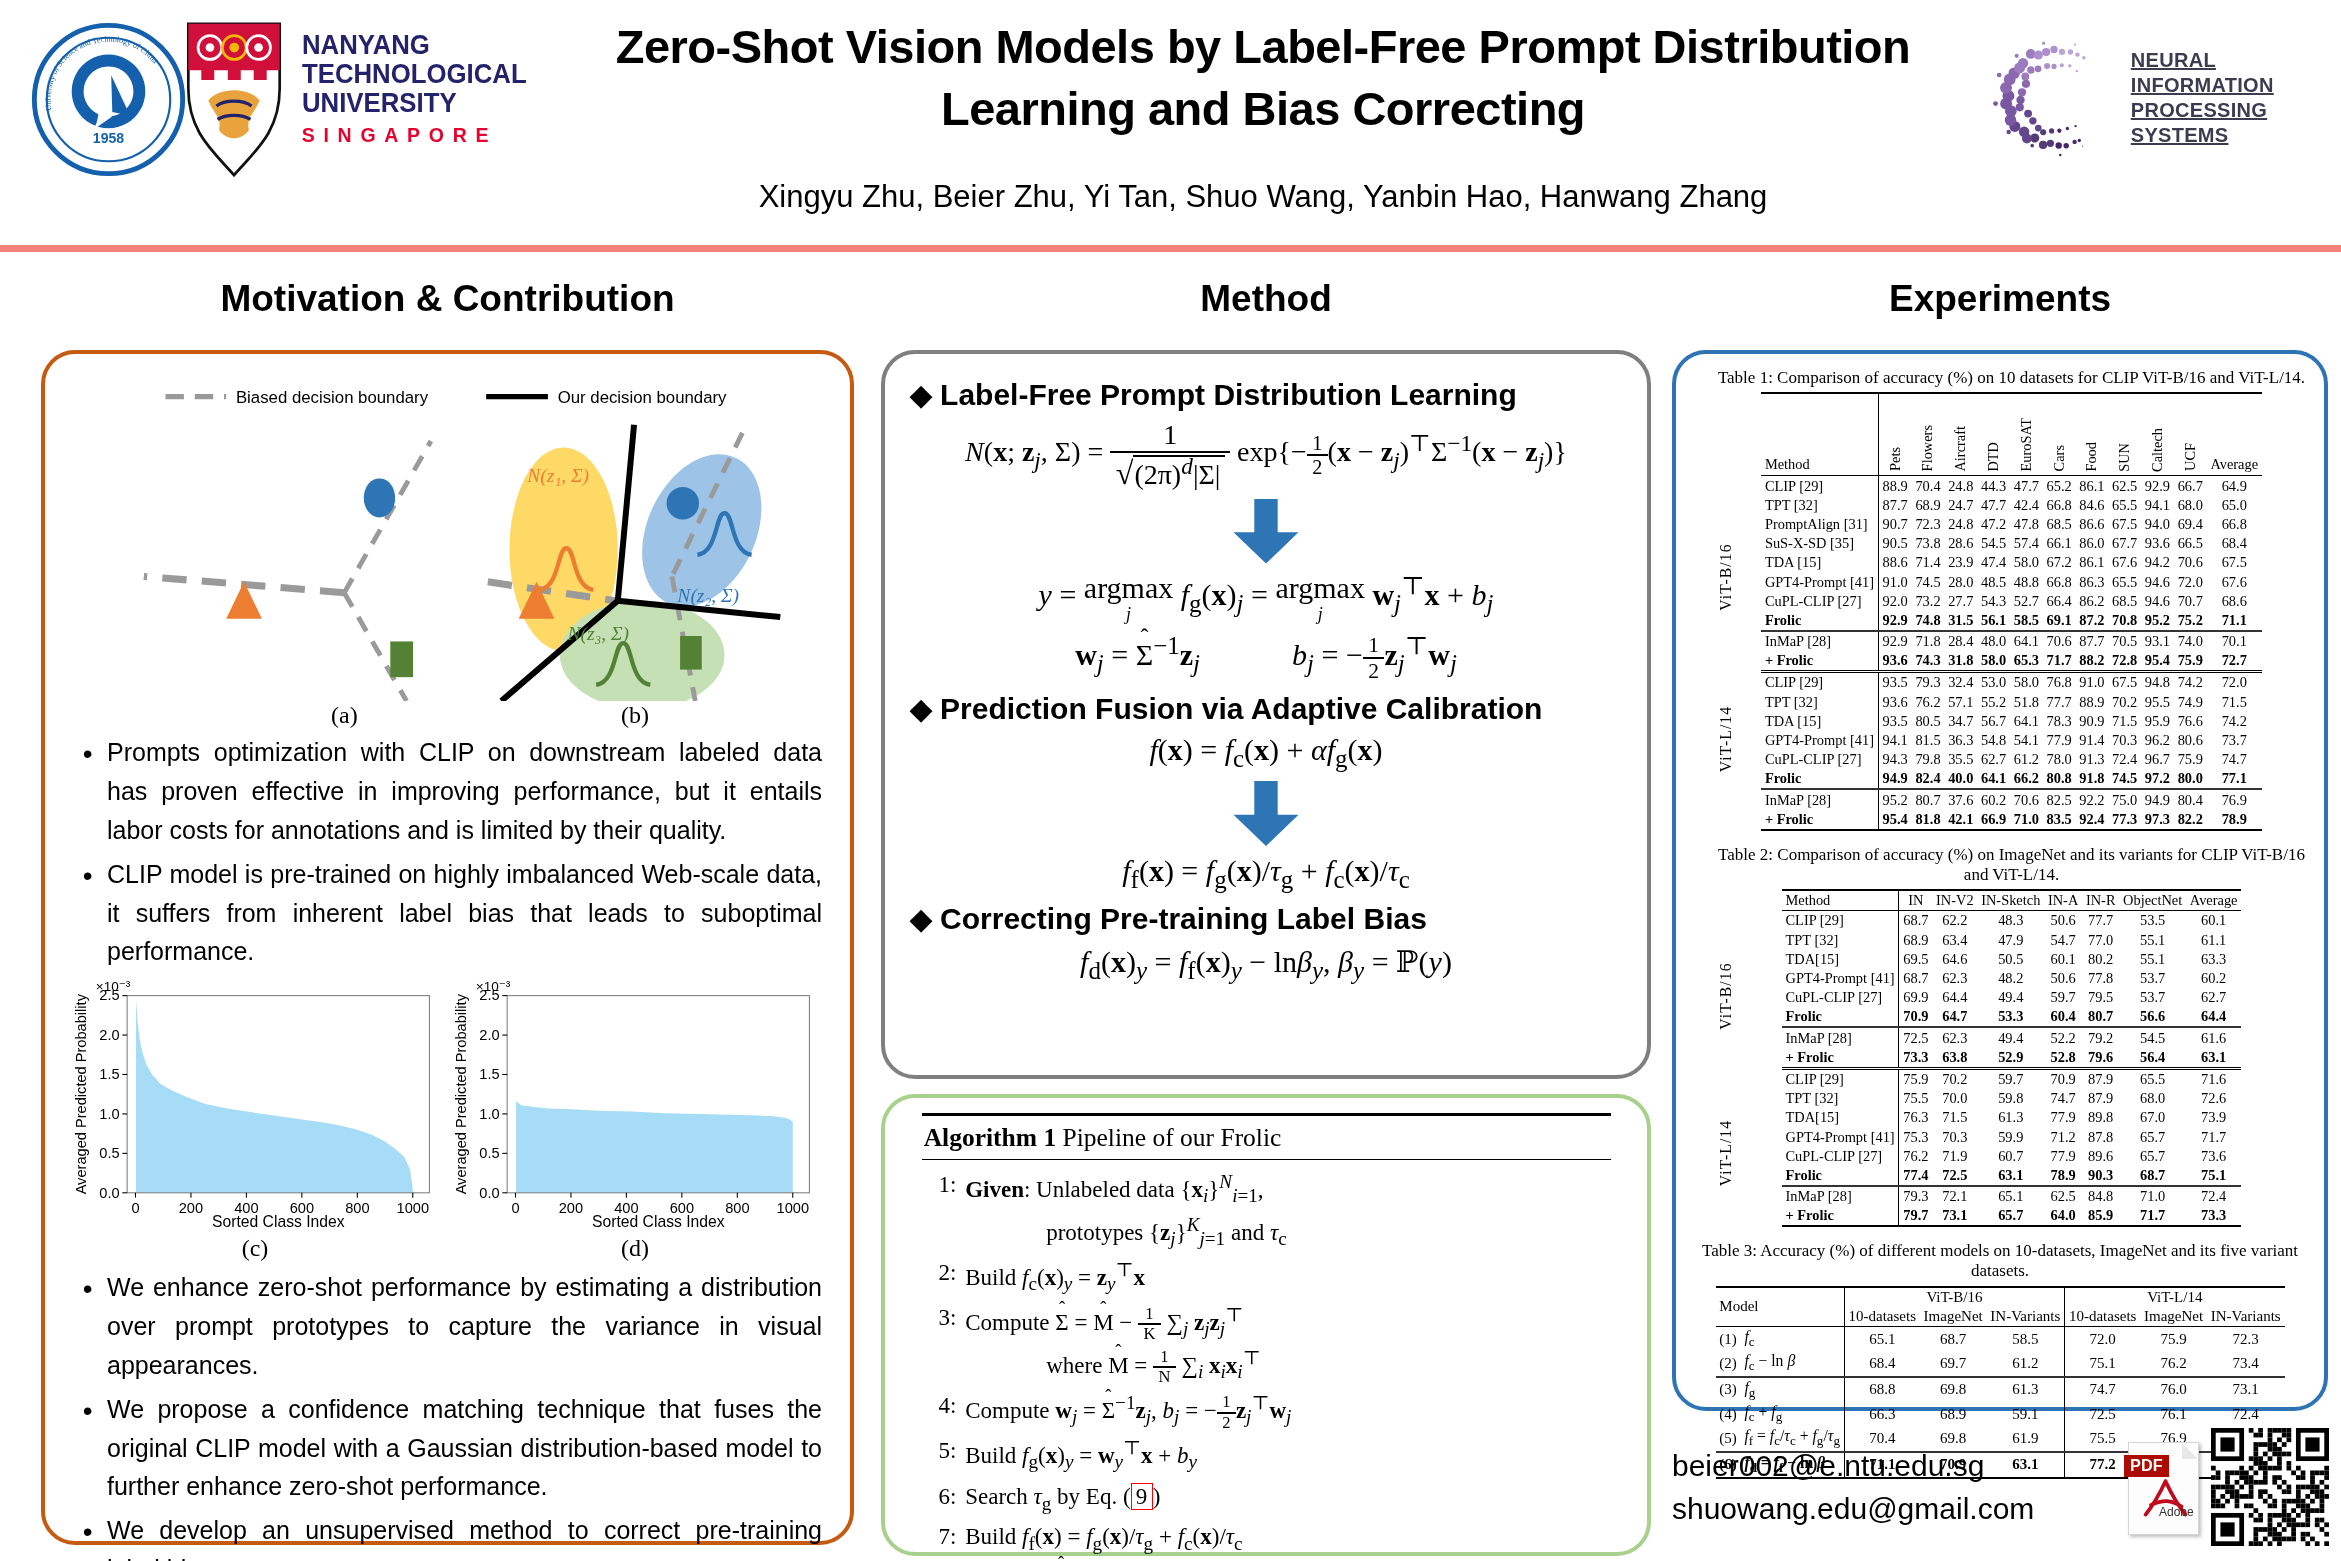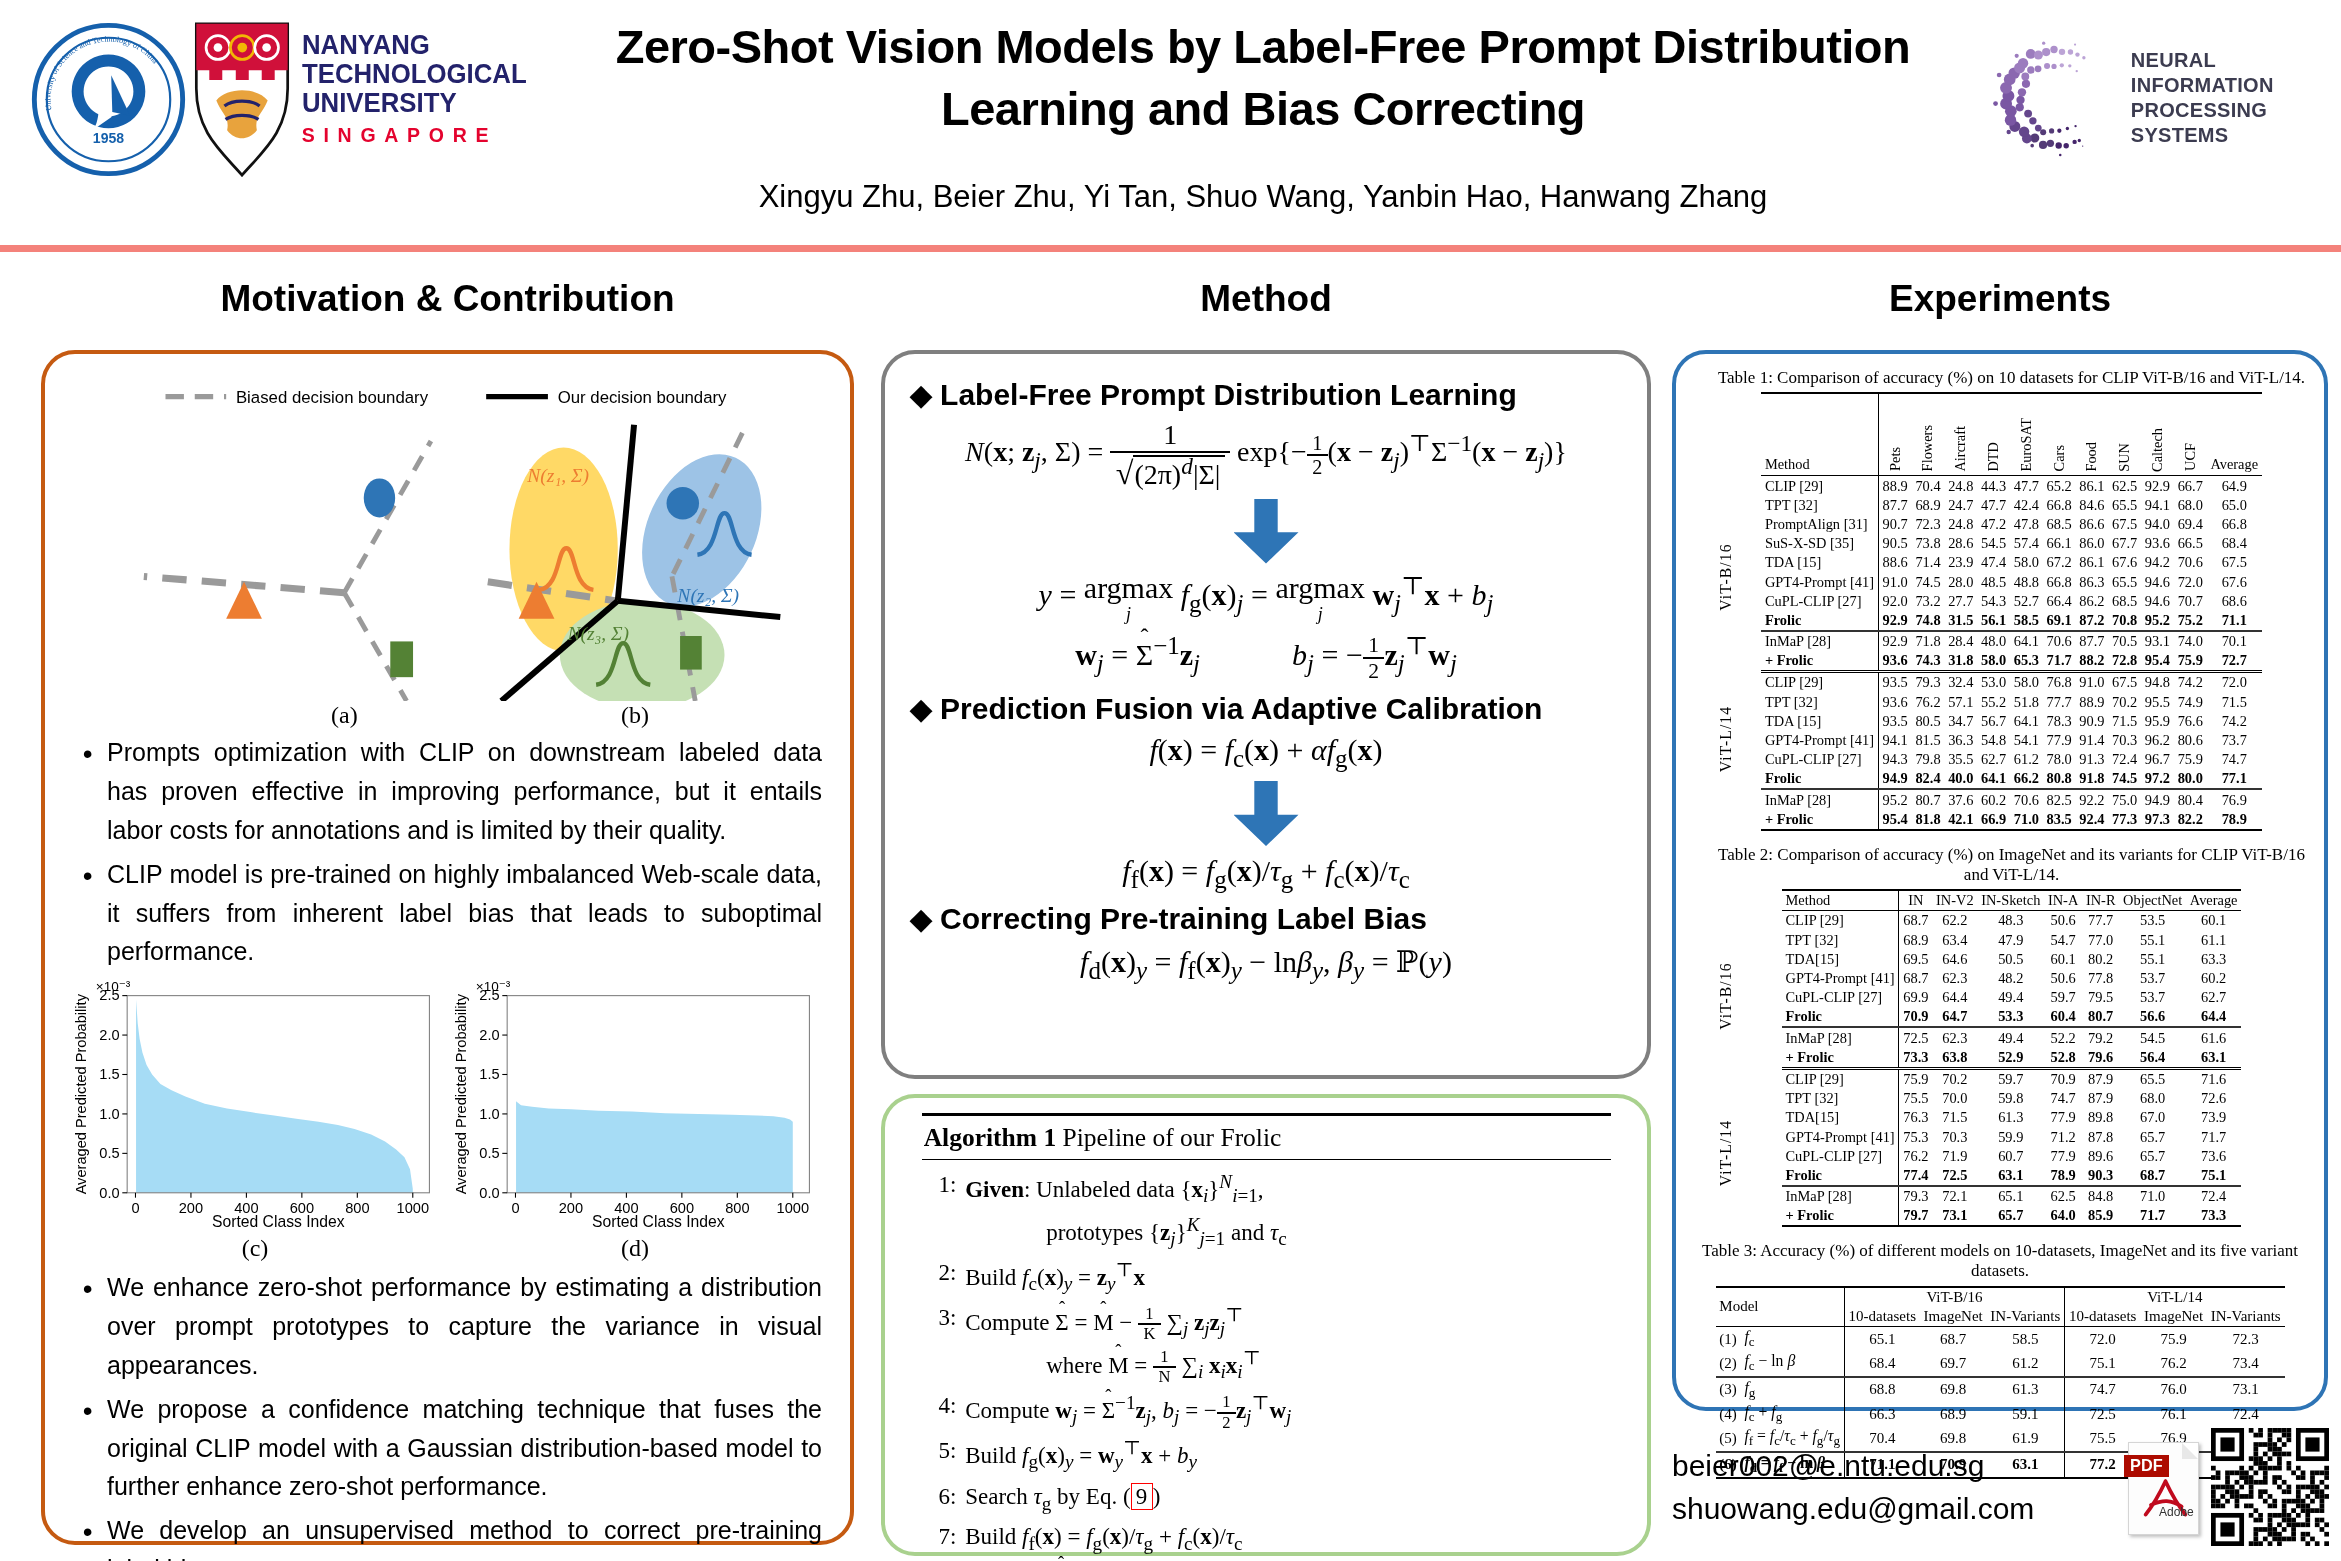--- a/index.html
+++ b/index.html
@@ -6,26 +6,26 @@
   body{width:2342px;height:1561px;position:relative;background:#ffffff;
        font-family:"Liberation Sans","DejaVu Sans",sans-serif;color:#000;overflow:hidden;}
   .abs{position:absolute;}
   
   #poster-title{left:553px;top:16.3px;width:1420px;text-align:center;font-weight:bold;
       font-size:47px;line-height:1.32;letter-spacing:-0.5px;}
   #authors{left:553px;top:179px;width:1420px;text-align:center;font-size:31px;}
   #divider{left:0;top:245px;width:2342px;height:7px;background:#F4827B;}
   
   #ustc{left:30px;top:20.6px;}
-  #ntu{left:192px;top:19px;display:flex;}
+  #ntu{left:184px;top:19px;display:flex;gap:8px;}
   .ntu-text{margin-left:9.8px;margin-top:11px;line-height:1.04;}
   .ntu-text .l1{font-size:28px;font-weight:900;color:#23226B;letter-spacing:0px;transform:scaleX(.92);transform-origin:left;}
   .ntu-text .l4{font-size:19.5px;font-weight:bold;color:#E4032E;letter-spacing:8.7px;margin-top:7.6px;}
   #neurips{left:1984px;top:16.3px;display:flex;align-items:center;}
-  .neurips-text{font-size:20px;font-weight:bold;color:#3C3C50;line-height:1.25;letter-spacing:0.3px;margin-left:3.3px;}
+  .neurips-text{font-size:20px;font-weight:bold;color:#3C3C50;line-height:1.25;letter-spacing:0.3px;margin-left:3.3px;text-decoration:underline;}
   
   .colhead{top:278px;font-size:37px;font-weight:bold;text-align:center;}
   
   .box{border-radius:34px;background:#fff;}
   #left-box{left:41px;top:350px;width:813px;height:1195px;border:4.9px solid #C55A11;padding:19px 28px;box-sizing:border-box;}
   #method-box{left:881px;top:350px;width:770px;height:729px;border:4.9px solid #7F7F7F;padding:15px 24.4px;box-sizing:border-box;}
   #algo-box{left:881px;top:1094px;width:770px;height:462px;border:4.9px solid #A9D18E;padding:15px 33px;box-sizing:border-box;}
   #exp-box{left:1672px;top:350px;width:656px;height:1061px;border:4.9px solid #2E74B5;padding:12px 14px;box-sizing:border-box;}
   
   .bullet{position:relative;padding-left:34px;font-size:25px;line-height:1.55;text-align:justify;margin-bottom:5.4px;}

